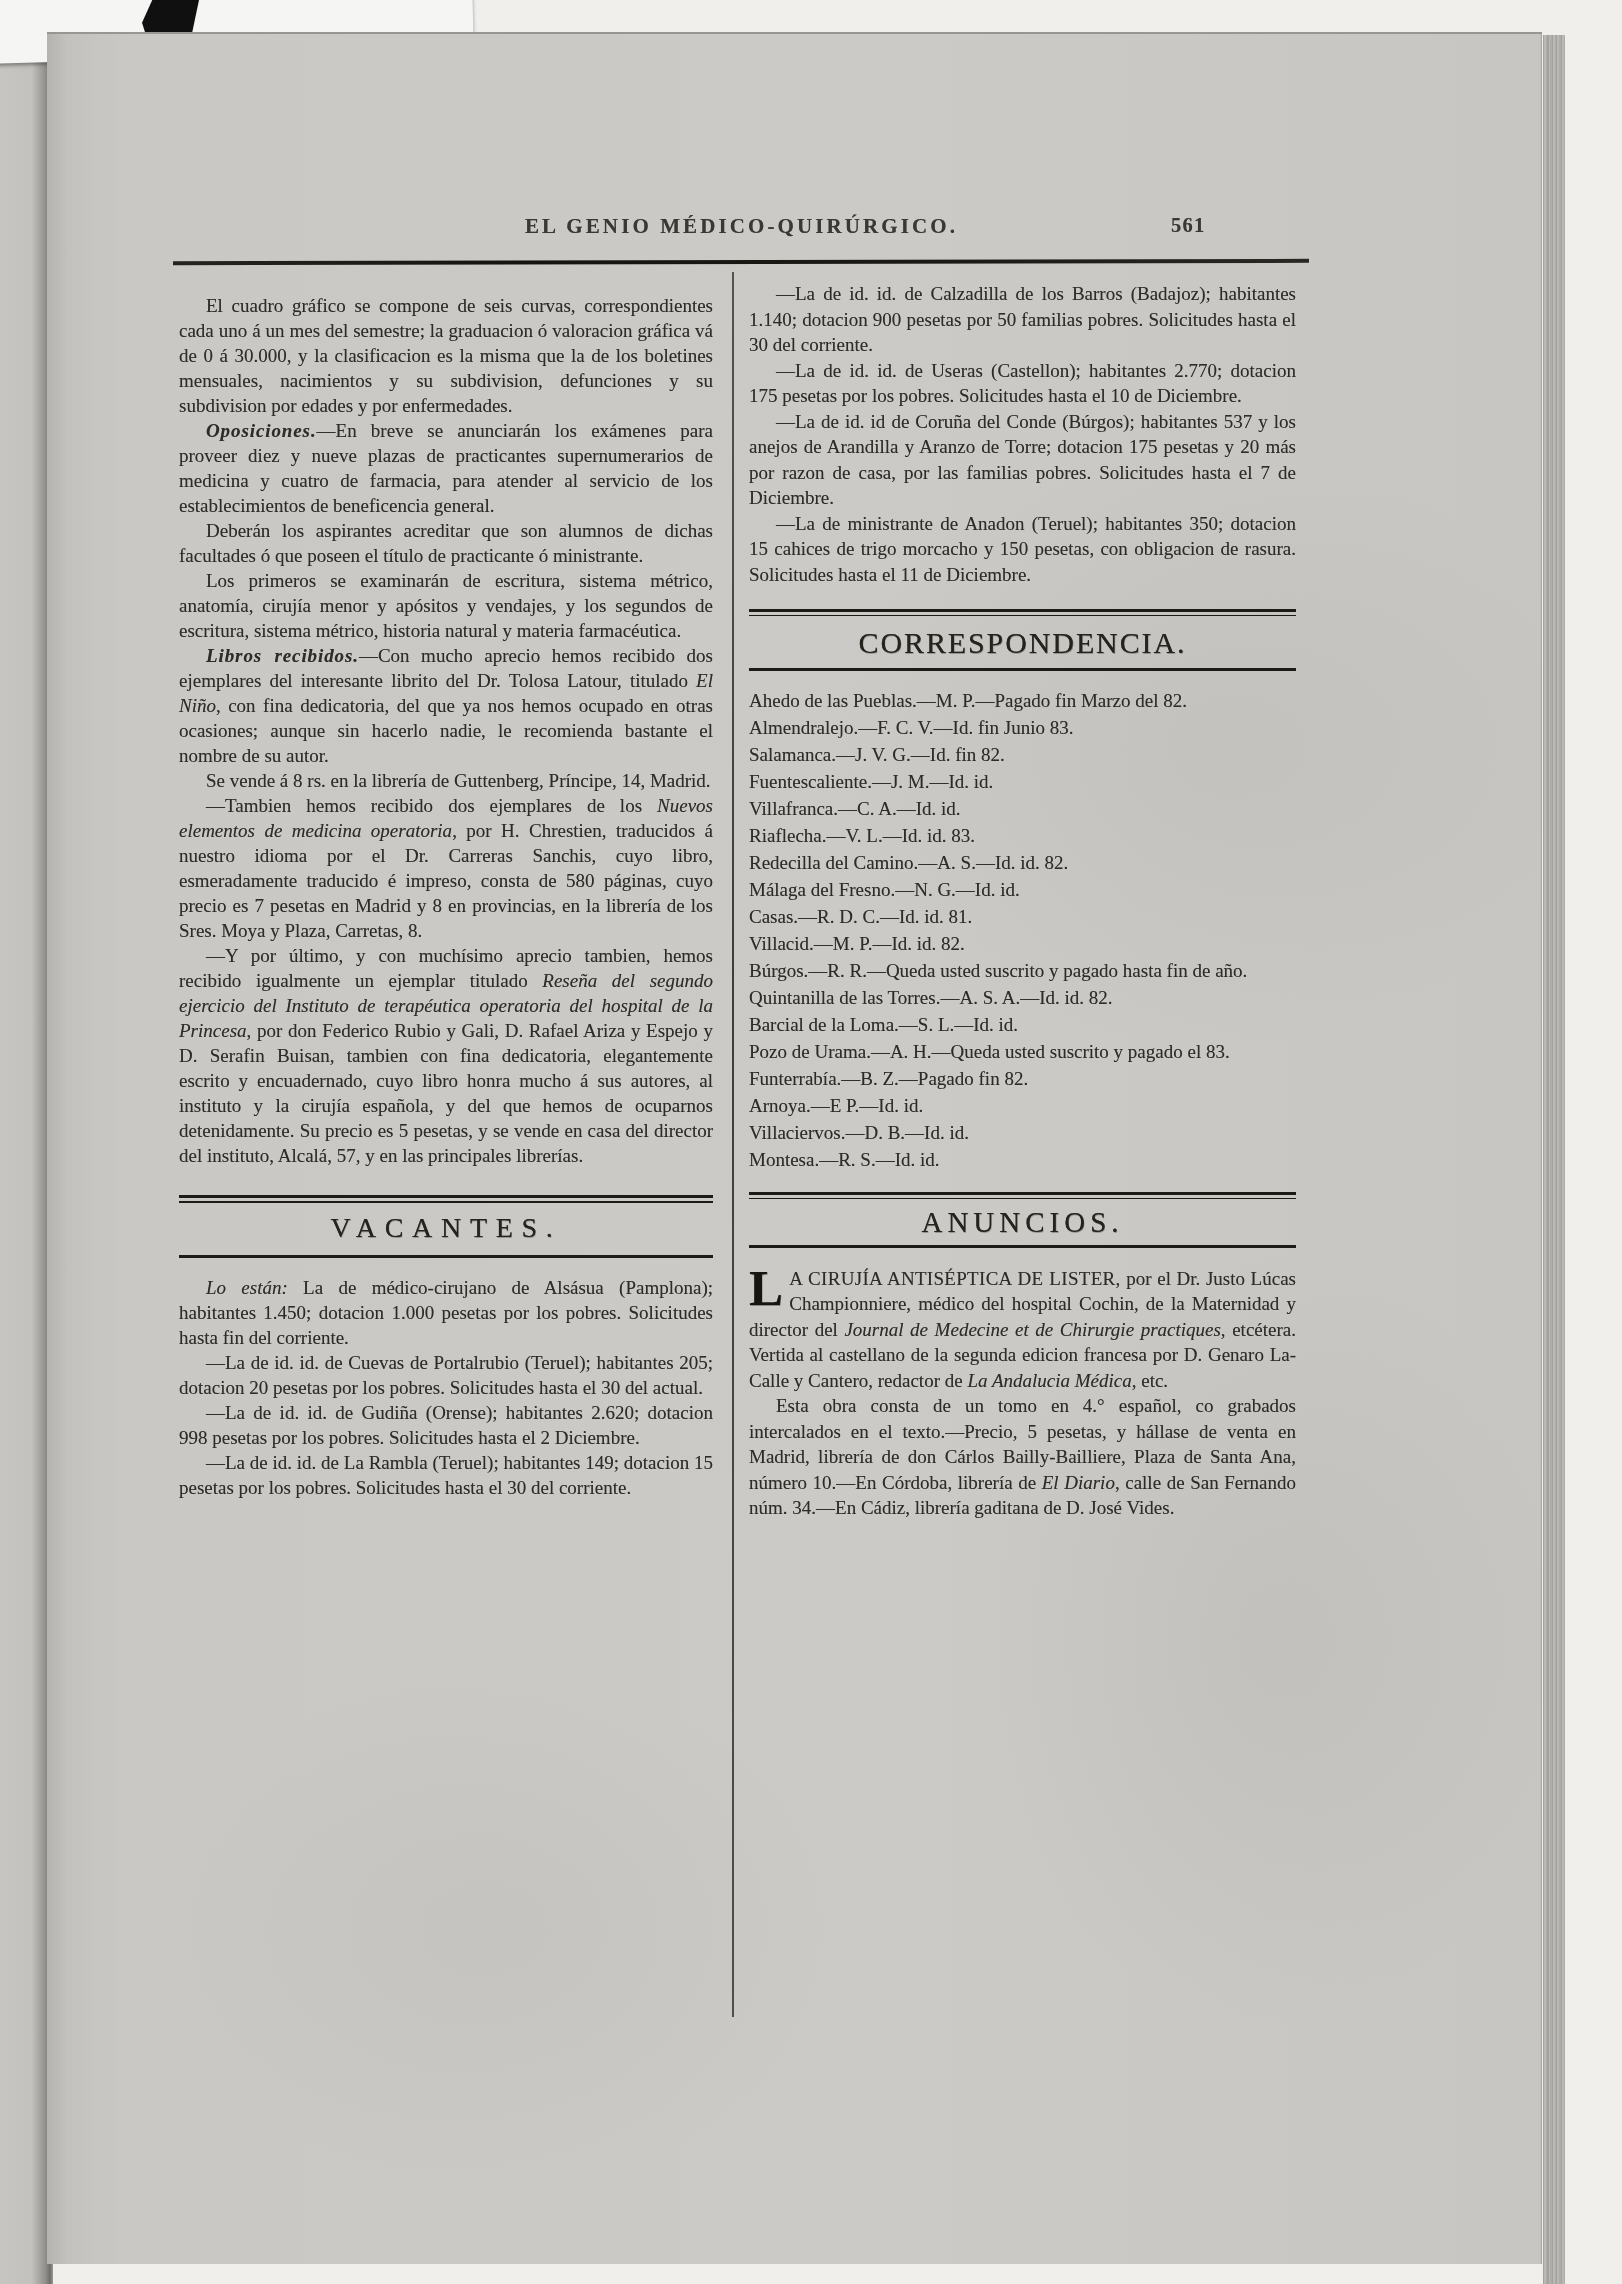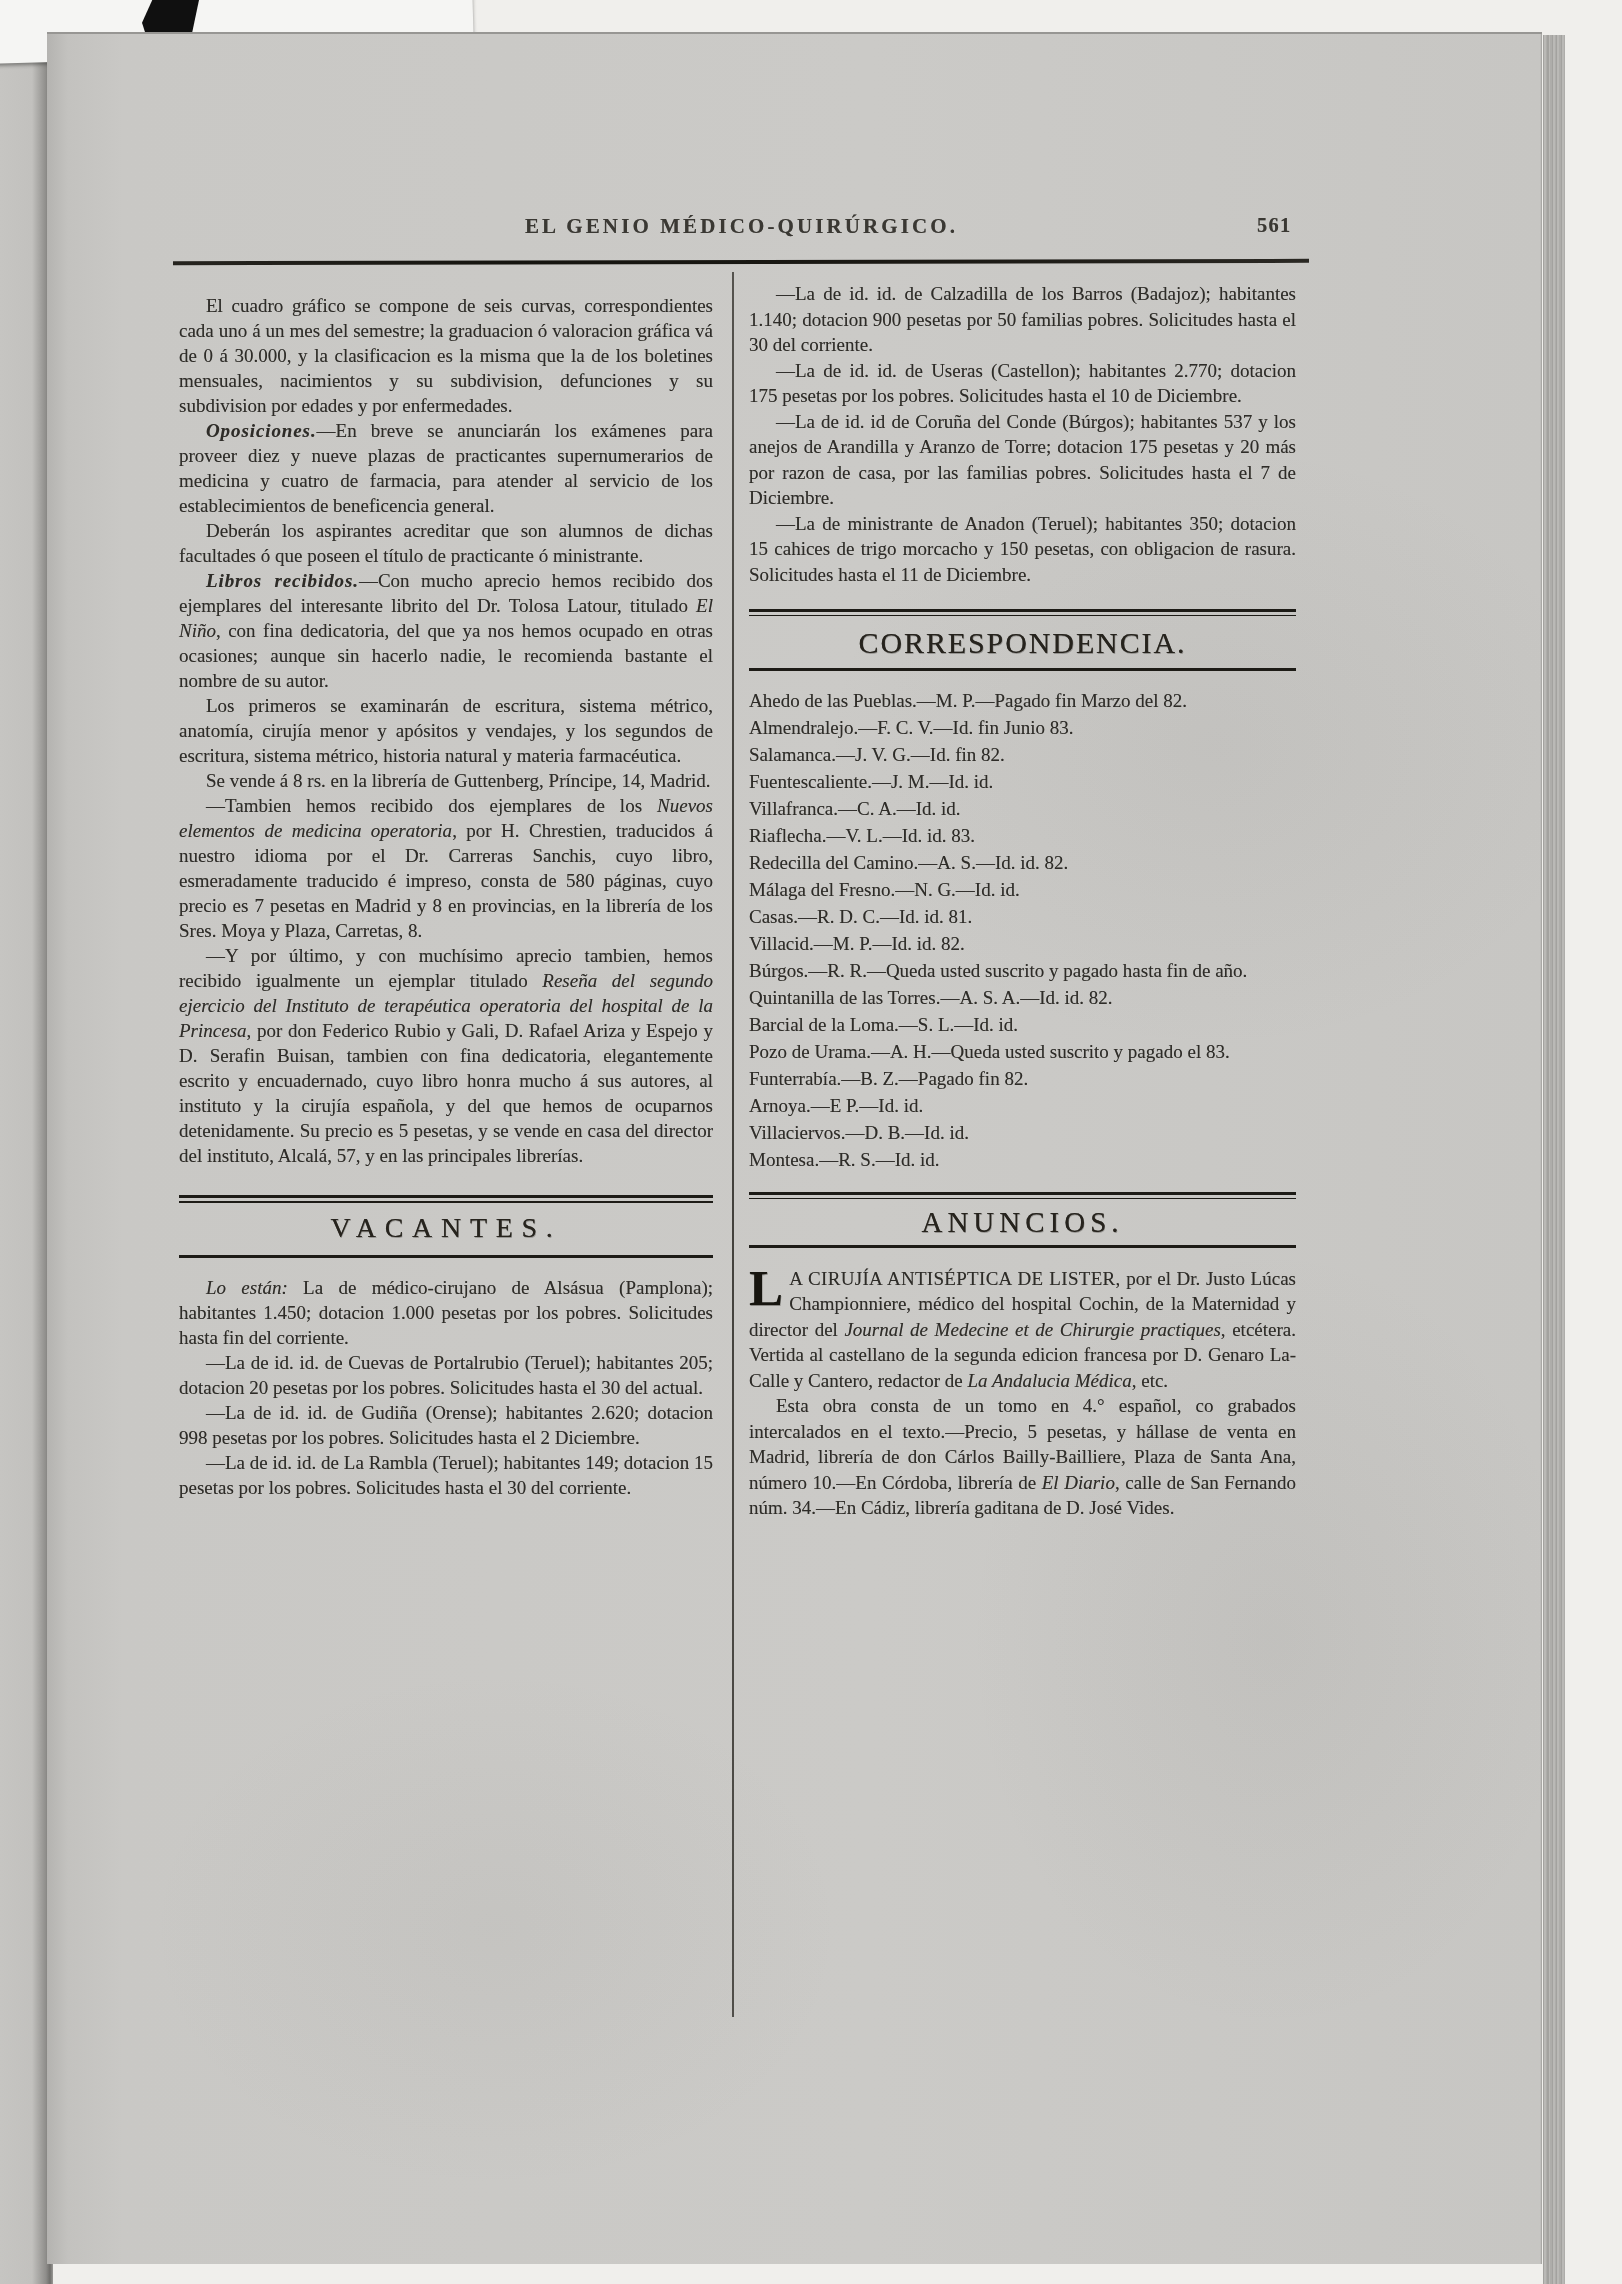--- a/index.html
+++ b/index.html
@@ -43,21 +43,21 @@
     position:absolute;left:1543px;top:35px;width:22.4px;height:2249px;
     background:repeating-linear-gradient(90deg,#a3a29f 0 1.2px,#bab9b6 1.2px 3.1px,#aeadaa 3.1px 4.4px);
   }
   
   .running-title{
     position:absolute;left:127px;top:182px;width:1135px;
     text-align:center;font-weight:700;font-size:21px;letter-spacing:3.1px;
     color:#3a3833;text-shadow:0 0 0.6px rgba(58,56,51,.5);
   }
   .folio{
-    position:absolute;left:1210px;top:182px;width:100px;
+    position:absolute;left:1124px;top:182px;width:100px;
     font-weight:700;font-size:20.5px;letter-spacing:1.2px;color:#3a3833;
     text-shadow:0 0 0.6px rgba(58,56,51,.5);
   }
   .header-rule{
     position:absolute;left:126px;top:228px;width:1136px;height:3.7px;
     background:linear-gradient(90deg,#26241f,#15140f 30%,#1c1a15 70%,#2a2823);
     transform:rotate(-.12deg);
   }
   .col-divider{
     position:absolute;left:685px;top:240px;width:1.9px;height:1745px;
@@ -118,22 +118,22 @@
 
     <div class="running-title">EL GENIO MÉDICO-QUIRÚRGICO.</div>
     <div class="folio">561</div>
     <div class="header-rule"></div>
     <div class="col-divider"></div>
 
     <div id="col-left" class="column">
       <p><span>El cuadro gráfico se compone de seis curvas, correspondientes cada uno á un mes del semestre; la graduacion ó valoracion gráfica vá de 0 á 30.000, y la clasificacion es la misma que la de los boletines mensuales, nacimientos y su subdivision, defunciones y su subdivision por edades y por enfermedades.</span></p>
       <p><span class="seg-lead">Oposiciones.</span><span>—En breve se anunciarán los exámenes para proveer diez y nueve plazas de practicantes supernumerarios de medicina y cuatro de farmacia, para atender al servicio de los establecimientos de beneficencia general.</span></p>
       <p><span>Deberán los aspirantes acreditar que son alumnos de dichas facultades ó que poseen el título de practicante ó ministrante.</span></p>
+      <p><span>Los primeros se examinarán de escritura, sistema métrico, anatomía, cirujía menor y apósitos y vendajes, y los segundos de escritura, sistema métrico, historia natural y materia farmacéutica.</span></p>
       <p><span class="seg-lead">Libros recibidos.</span><span>—Con mucho aprecio hemos recibido dos ejemplares del interesante librito del Dr. Tolosa Latour, titulado </span><span class="seg-it">El Niño</span><span>, con fina dedicatoria, del que ya nos hemos ocupado en otras ocasiones; aunque sin hacerlo nadie, le recomienda bastante el nombre de su autor.</span></p>
-      <p><span>Los primeros se examinarán de escritura, sistema métrico, anatomía, cirujía menor y apósitos y vendajes, y los segundos de escritura, sistema métrico, historia natural y materia farmacéutica.</span></p>
       <p><span>Se vende á 8 rs. en la librería de Guttenberg, Príncipe, 14, Madrid.</span></p>
       <p><span>—Tambien hemos recibido dos ejemplares de los </span><span class="seg-it">Nuevos elementos de medicina operatoria</span><span>, por H. Chrestien, traducidos á nuestro idioma por el Dr. Carreras Sanchis, cuyo libro, esmeradamente traducido é impreso, consta de 580 páginas, cuyo precio es 7 pesetas en Madrid y 8 en provincias, en la librería de los Sres. Moya y Plaza, Carretas, 8.</span></p>
       <p><span>—Y por último, y con muchísimo aprecio tambien, hemos recibido igualmente un ejemplar titulado </span><span class="seg-it">Reseña del segundo ejercicio del Instituto de terapéutica operatoria del hospital de la Princesa</span><span>, por don Federico Rubio y Gali, D. Rafael Ariza y Espejo y D. Serafin Buisan, tambien con fina dedicatoria, elegantemente escrito y encuadernado, cuyo libro honra mucho á sus autores, al instituto y la cirujía española, y del que hemos de ocuparnos detenidamente. Su precio es 5 pesetas, y se vende en casa del director del instituto, Alcalá, 57, y en las principales librerías.</span></p>
 
       <div class="sec-block">
         <div class="rule-double"></div>
         <h2 id="vacantes-heading" class="sec-heading">VACANTES.</h2>
         <div class="rule-single"></div>
         <div class="after-rule-space"></div>
         <p><span class="seg-leadit">Lo están:</span><span> La de médico-cirujano de Alsásua (Pamplona); habitantes 1.450; dotacion 1.000 pesetas por los pobres. Solicitudes hasta fin del corriente.</span></p>

